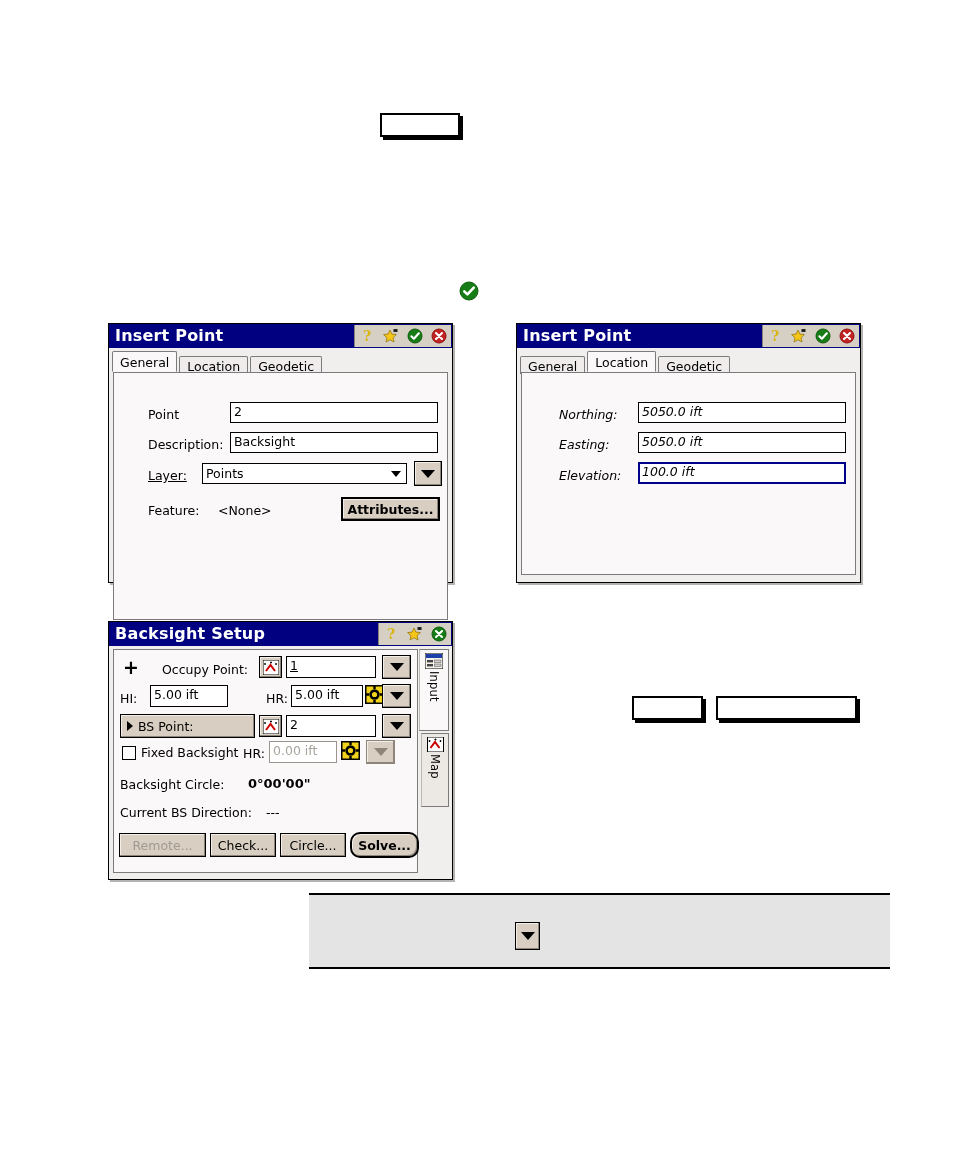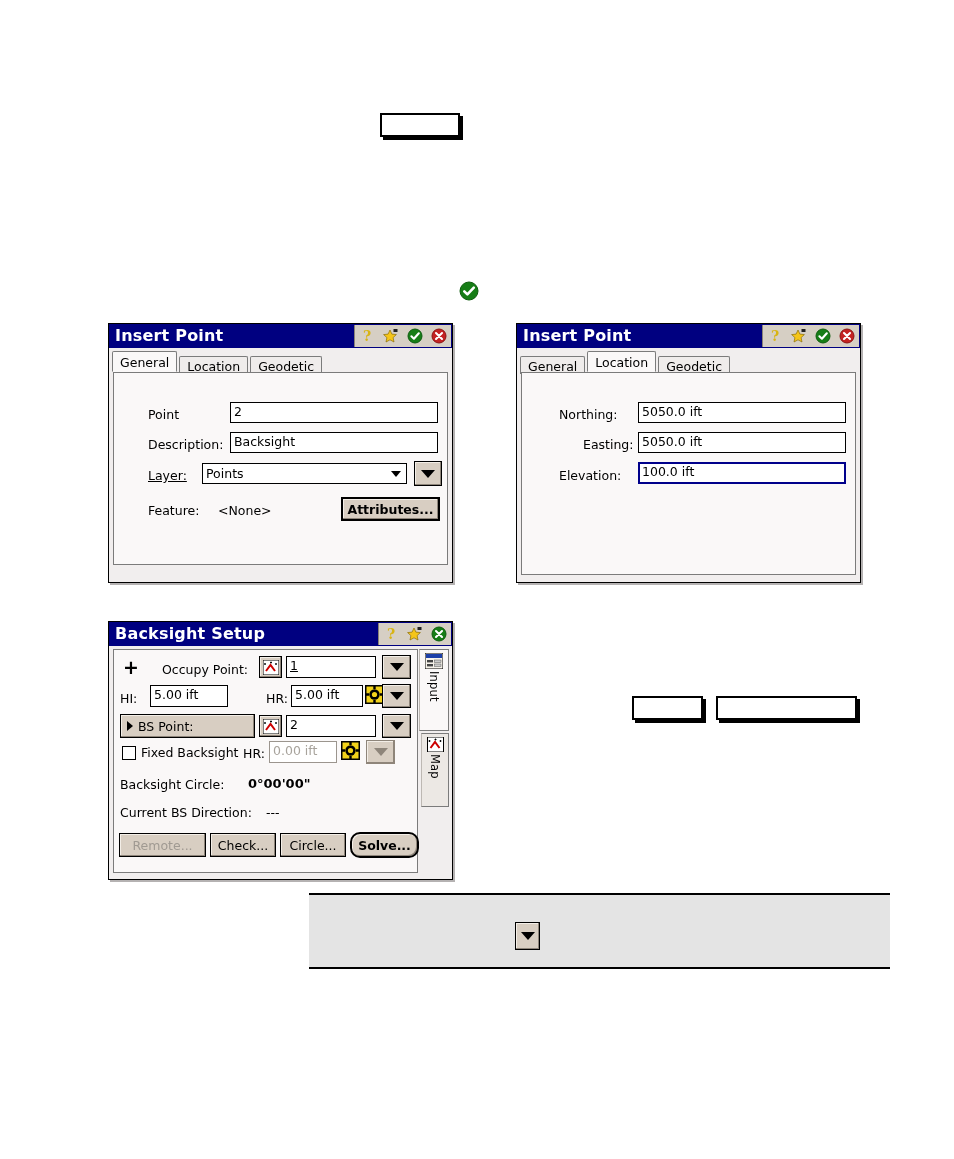--- a/index.html
+++ b/index.html
@@ -289,21 +289,21 @@
       </span>
     </span>
   </div>
 
   <div class="tabstrip">
     <div class="tab active">General</div>
     <div class="tab">Location</div>
     <div class="tab">Geodetic</div>
   </div>
 
-  <div class="tabpage" style="height:193px;">
+  <div class="tabpage" style="height:248px;">
     <span class="lbl abs" style="left:34px; top:34px;">Point</span>
     <div class="txtfield abs" style="left:116px; top:29px; width:208px; height:21px;">2</div>
 
     <span class="lbl abs" style="left:34px; top:64px;">Description:</span>
     <div class="txtfield abs" style="left:116px; top:59px; width:208px; height:21px;">Backsight</div>
 
     <span class="lbl abs" style="left:34px; top:95px;text-decoration:underline;">Layer:</span>
     <div class="combo abs" style="left:88px; top:90px; width:205px; height:21px;">
       <span>Points</span>
       <span class="arrow-small"></span>
@@ -348,25 +348,25 @@
       </span>
     </span>
   </div>
 
   <div class="tabstrip">
     <div class="tab">General</div>
     <div class="tab active">Location</div>
     <div class="tab">Geodetic</div>
   </div>
 
-  <div class="tabpage" style="height:203px;">
+  <div class="tabpage" style="height:203px;font-style:italic;">
     <span class="lbl abs" style="left:37px; top:34px;">Northing:</span>
     <div class="txtfield abs" style="left:116px; top:29px; width:208px; height:21px;">5050.0 ift</div>
 
-    <span class="lbl abs" style="left:37px; top:64px;margin-left:24px;">Easting:</span>
+    <span class="lbl abs" style="left:37px; top:64px;">Easting:</span>
     <div class="txtfield abs" style="left:116px; top:59px; width:208px; height:21px;">5050.0 ift</div>
 
     <span class="lbl abs" style="left:37px; top:95px;">Elevation:</span>
     <div class="txtfield focused abs" style="left:116px; top:89px; width:208px; height:22px;">100.0 ift</div>
   </div>
 </div>
 
 <div class="win" style="left:108px; top:621px; width:345px; height:259px;">
 
   <div class="win-title">

